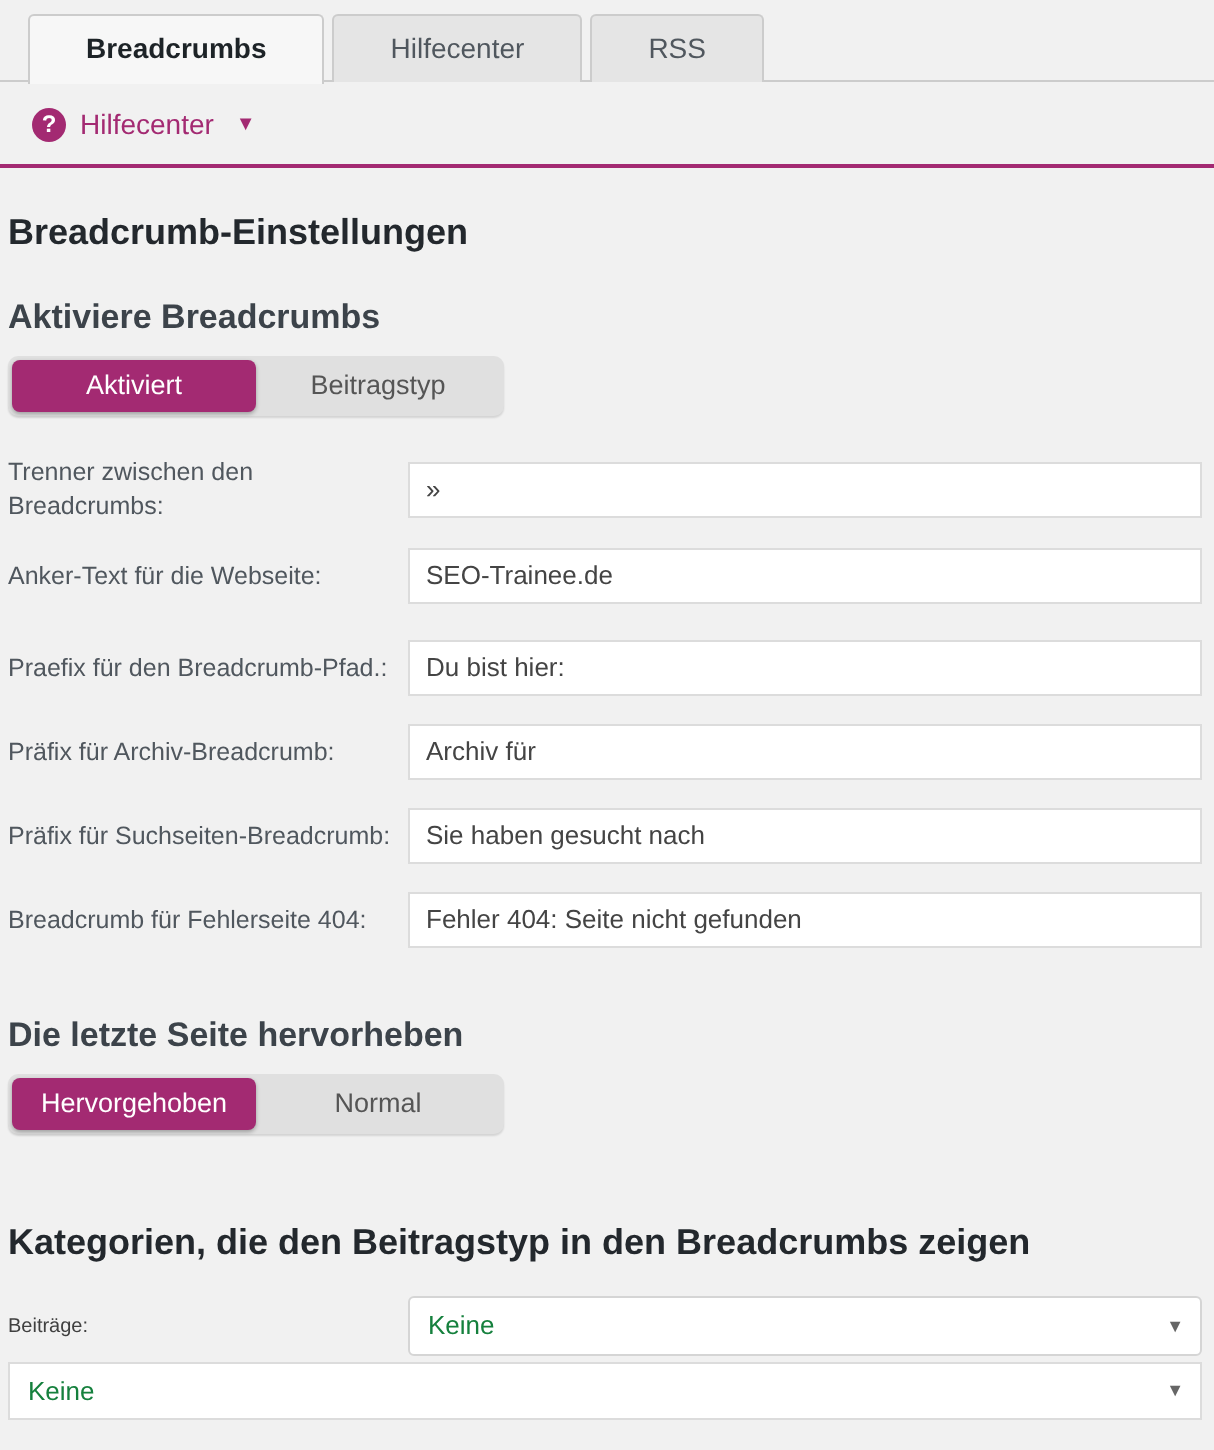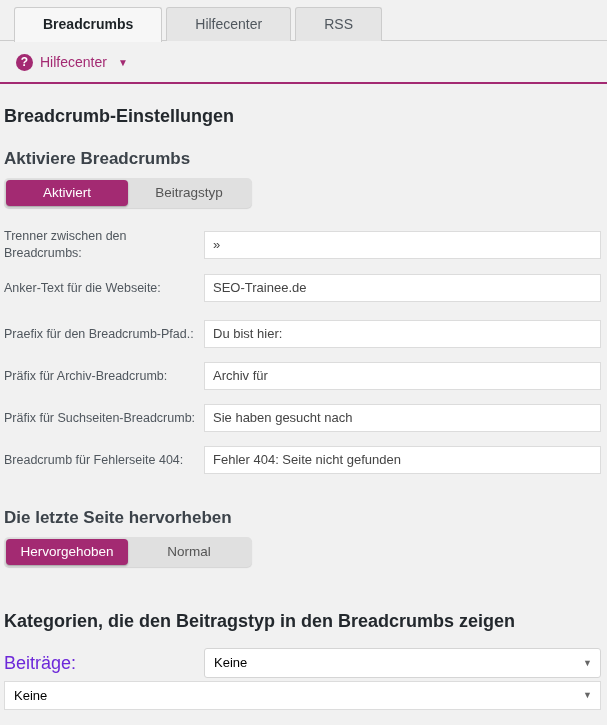--- a/index.html
+++ b/index.html
@@ -176,36 +176,36 @@
   
   .srow {
     display: flex;
     align-items: center;
     margin-bottom: 2px;
     min-height: 30px;
   }
   .srow .flabel {
     width: 200px;
     flex: none;
-    font-size: 18px;
-    color: #6d28d9;
+    font-size: 10px;
+    color: #404040;
   }
   .select-wrap {
     position: relative;
     flex: 1;
   }
   .sel {
     width: 100%;
     height: 30px;
     line-height: 28px;
     background: #fff;
     border: 1px solid #d5d5d5;
     box-sizing: border-box;
     font-size: 13px;
-    color: #000000;
+    color: #15803d;
     padding: 0 26px 0 9px;
     appearance: none;
     -webkit-appearance: none;
     font-family: "Liberation Sans", sans-serif;
     outline: none;
     border-radius: 3px;
     cursor: pointer;
   }
   .sel.plain { border-radius: 0; border-color: #dcdcdc; height: 29px; line-height: 27px; }
   .caret {

